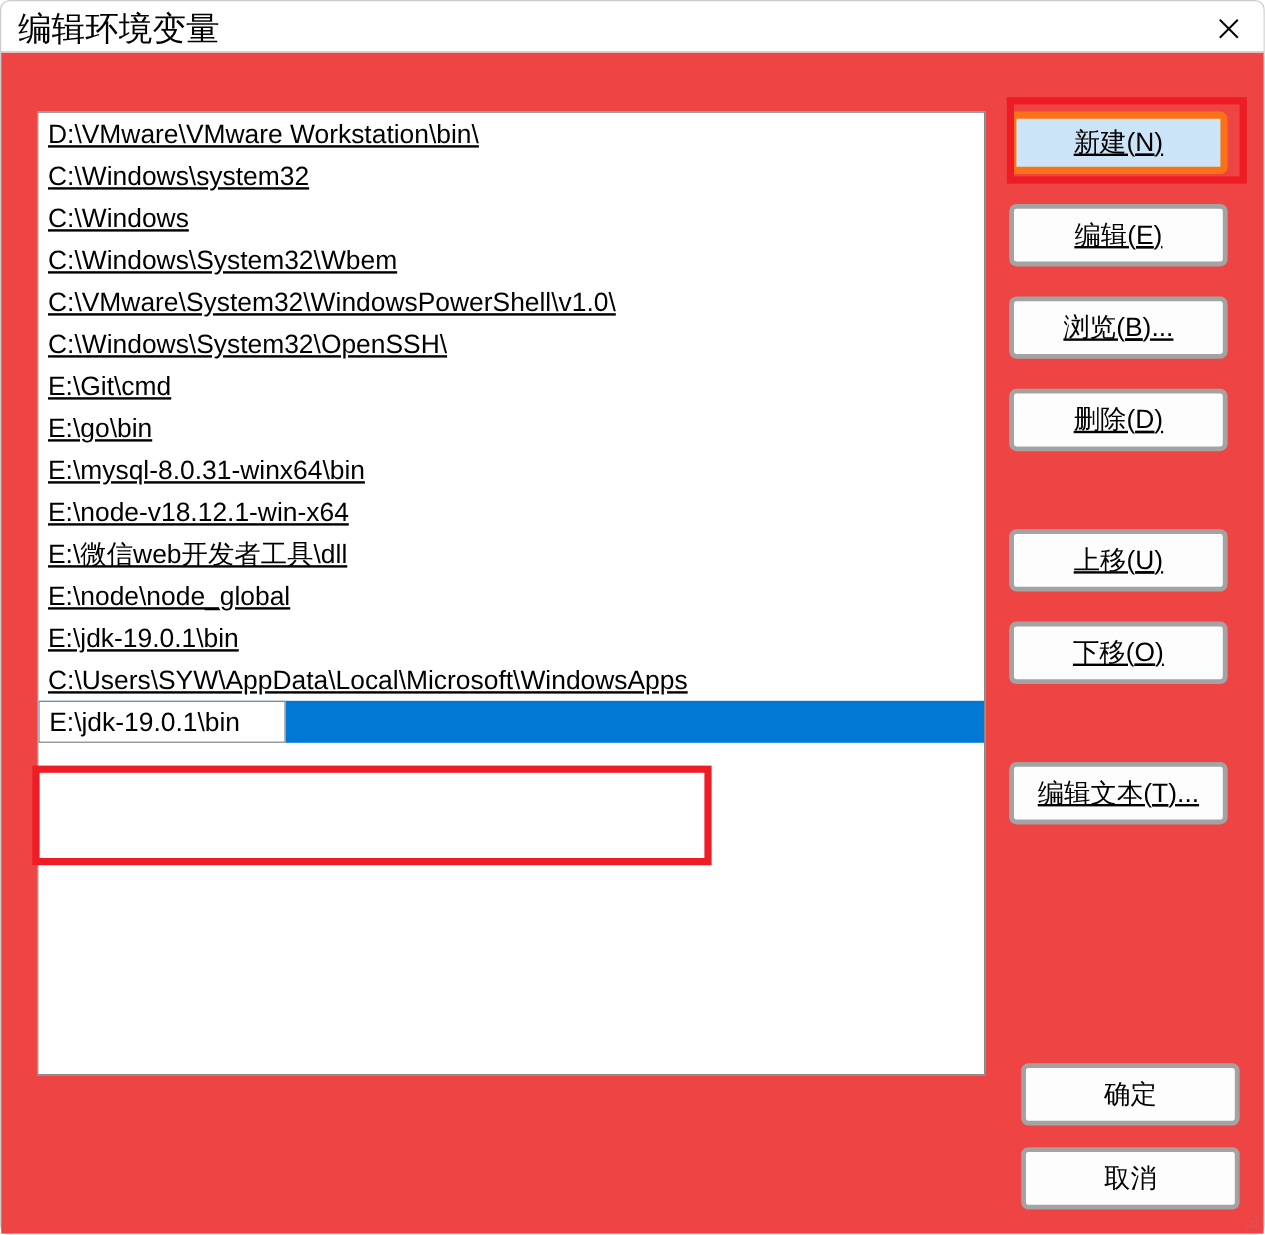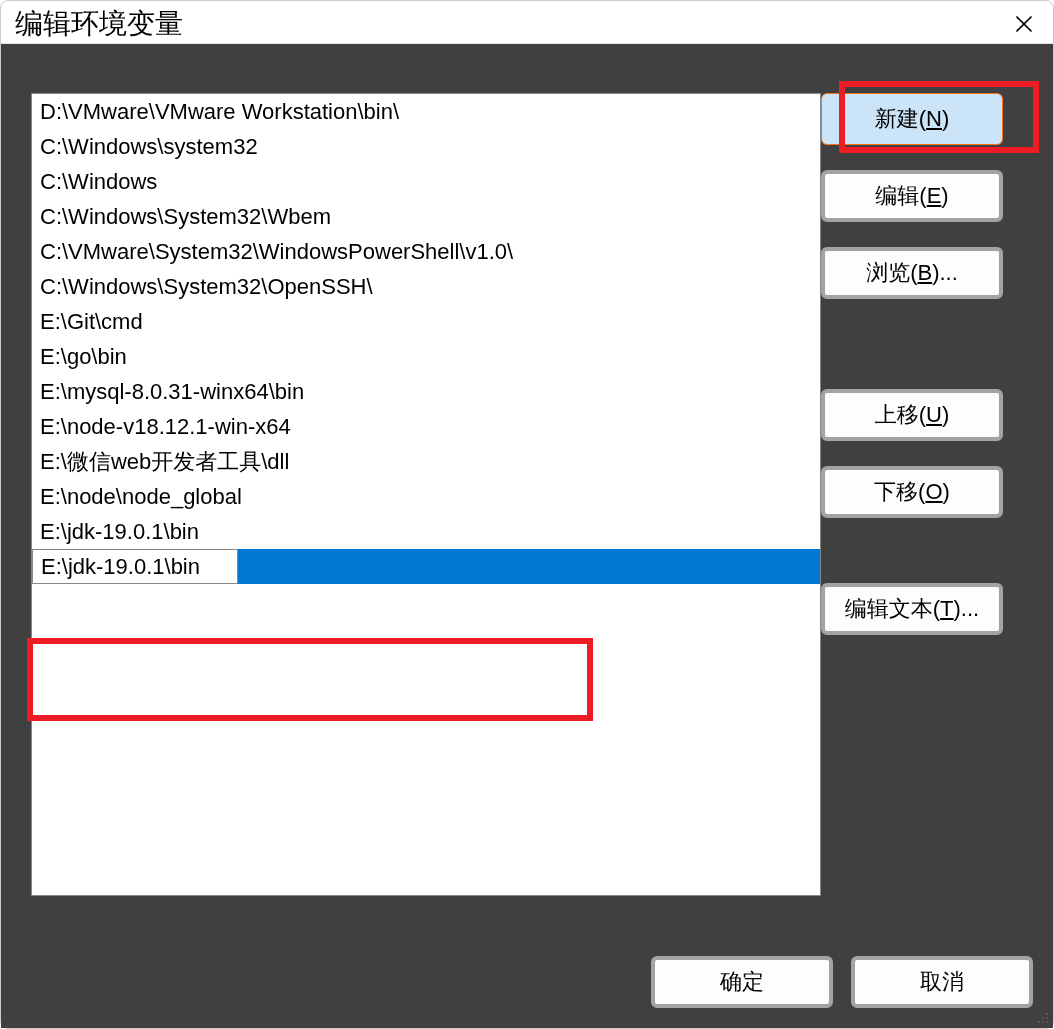--- a/index.html
+++ b/index.html
@@ -43,22 +43,24 @@
       cursor: pointer;
     }
     .close-btn svg {
       width: 20px;
       height: 20px;
     }
     .content-area {
       flex: 1;
       display: flex;
       padding: 50px 20px 20px 30px;
-      background: #404040;
+      gap: 20px;
+      background: #ef4444;
       position: relative;
+      text-decoration: underline;
     }
     .content-area::before{
       content:"";
       position:absolute;
       left:0; right:0; top:0;
       height:1px;
       background:#e0e0e0;
     }
     .listbox {
       width: 790px;
@@ -109,21 +111,21 @@
       font-size: 22px;
       font-family: inherit;
       cursor: pointer;
       display: flex;
       align-items: center;
       justify-content: center;
       color: #000;
     }
     .win-btn.highlighted {
       background: #cce4f7;
-      border: 1px solid #f97316;
+      border: 6px solid #f97316;
     }
     .red-box {
       border: 6px solid #ee1c25;
       position: absolute;
       pointer-events: none;
     }
     .red-box-btn {
       left: 838px;
       top: 38px;
       width: 200px;
@@ -134,20 +136,21 @@
       top: 595px;
       width: 566px;
       height: 83px;
     }
     .footer {
       position: absolute;
       bottom: 20px;
       right: 20px;
       display: flex;
       gap: 18px;
+      flex-direction: column;
     }
     .footer .win-btn {
       width: 182px;
     }
     .accel {
       text-decoration: underline;
     }
     .resize-grip {
       position: absolute;
       right: 4px;
@@ -180,38 +183,42 @@
       <div class="list-item">C:\Windows\System32\Wbem</div>
       <div class="list-item">C:\VMware\System32\WindowsPowerShell\v1.0\</div>
       <div class="list-item">C:\Windows\System32\OpenSSH\</div>
       <div class="list-item">E:\Git\cmd</div>
       <div class="list-item">E:\go\bin</div>
       <div class="list-item">E:\mysql-8.0.31-winx64\bin</div>
       <div class="list-item">E:\node-v18.12.1-win-x64</div>
       <div class="list-item">E:\微信web开发者工具\dll</div>
       <div class="list-item">E:\node\node_global</div>
       <div class="list-item">E:\jdk-19.0.1\bin</div>
+      <div class="list-item">C:\Users\SYW\AppData\Local\Microsoft\WindowsApps</div>
       <div class="edit-row">
         <input class="edit-input" style="width: 206px;" value="E:\jdk-19.0.1\bin">
       </div>
     </div>
 
     <div class="sidebar">
       <button class="win-btn highlighted">
           <span><span>新建(</span><span class="accel">N</span><span>)</span></span>
         </button>
       <div style="height:25px"></div>
       <button class="win-btn">
           <span><span>编辑(</span><span class="accel">E</span><span>)</span></span>
         </button>
       <div style="height:25px"></div>
       <button class="win-btn">
           <span><span>浏览(</span><span class="accel">B</span><span>)...</span></span>
         </button>
       <div style="height:25px"></div>
+      <button class="win-btn">
+          <span><span>删除(</span><span class="accel">D</span><span>)</span></span>
+        </button>
       <div style="height:65px"></div>
       <button class="win-btn">
           <span><span>上移(</span><span class="accel">U</span><span>)</span></span>
         </button>
       <div style="height:25px"></div>
       <button class="win-btn">
           <span><span>下移(</span><span class="accel">O</span><span>)</span></span>
         </button>
       <div style="height:65px"></div>
       <button class="win-btn">

